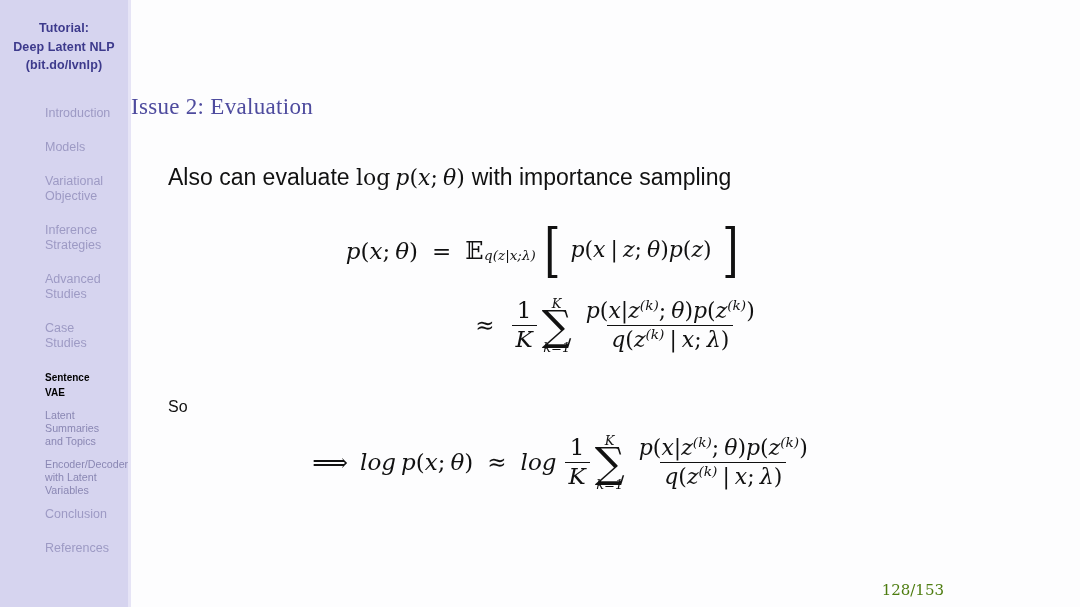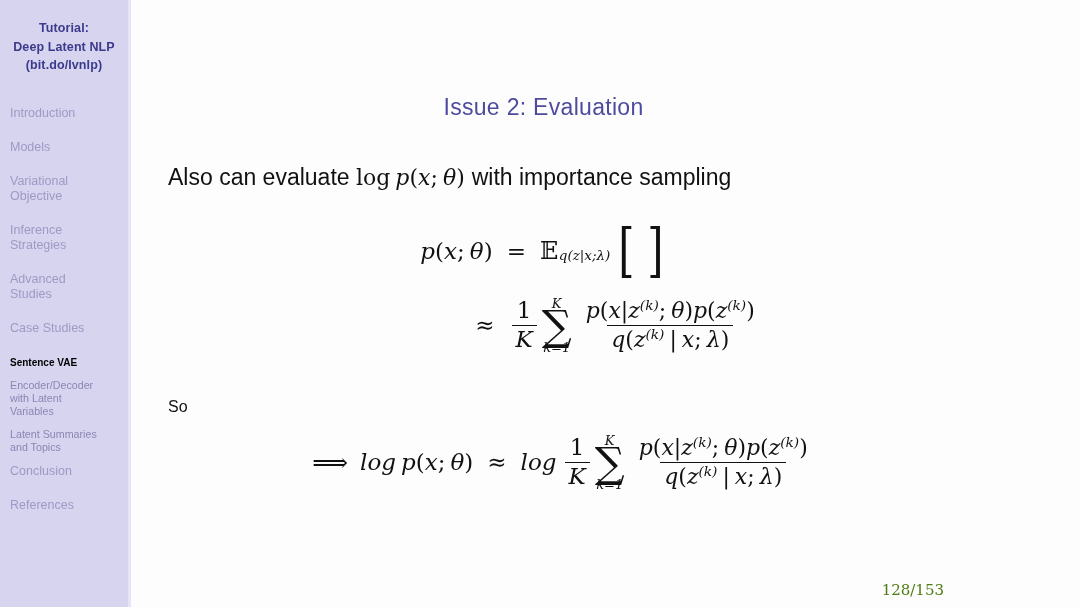--- a/index.html
+++ b/index.html
@@ -45,20 +45,21 @@
   .toc {
     margin-top: 31px;
   }
   .toc-item {
     color: #9d9ac4;
     font-size: 12.5px;
     line-height: 15px;
     padding-left: 10px;
     padding-right: 20px;
     margin-bottom: 19px;
+    margin-left: 35px;
   }
   .toc-item.active {
     color: #000000;
     font-weight: bold;
     font-size: 10px;
     margin-bottom: 9px;
   }
   .toc-item.sub {
     color: #8a87b3;
     font-size: 10.7px;
@@ -73,24 +74,24 @@
   .content {
     flex: 1 1 auto;
     position: relative;
     height: 607px;
   }
   .slide-title {
     position: absolute;
     top: 94px;
     left: 0;
     width: 100%;
-    text-align: center;
     color: #4e4b9e;
     font-size: 23px;
     letter-spacing: 0.3px;
+    font-family: Liberation Serif, serif;
   }
   .body-line {
     position: absolute;
     top: 164px;
     left: 37px;
     font-size: 23px;
     color: #111111;
     white-space: nowrap;
   }
   .so-line {
@@ -241,22 +242,22 @@
     </div>
 
     <div class="toc">
       <div class="toc-item">Introduction</div>
       <div class="toc-item">Models</div>
       <div class="toc-item">Variational Objective</div>
       <div class="toc-item">Inference Strategies</div>
       <div class="toc-item">Advanced Studies</div>
       <div class="toc-item">Case Studies</div>
       <div class="toc-item active">Sentence VAE</div>
+      <div class="toc-item sub">Latent Summaries and Topics</div>
       <div class="toc-item sub">Encoder/Decoder with Latent Variables</div>
-      <div class="toc-item sub">Latent Summaries and Topics</div>
       <div class="toc-item gap-before">Conclusion</div>
       <div class="toc-item">References</div>
     </div>
   </div>
 
   <div class="content">
 
     <div class="slide-title">Issue 2: Evaluation</div>
 
     <div class="body-line">
@@ -281,20 +282,23 @@
         <span class="sp4"></span>
         <span class="expect">
           <span class="E">𝔼</span>
           <span class="subs">
             <span class="mi">q</span><span>(</span><span class="mi">z</span><span>|</span><span class="mi">x</span><span>;</span><span class="mi">λ</span><span>)</span>
           </span>
         </span>
         <span class="sp2"></span>
         <span class="bracket">[</span>
         <span class="frac small">
+          <span class="num">
+            <span class="mi">p</span><span class="mo">(</span><span class="mi">x</span><span class="sp2"></span><span class="mo">|</span><span class="sp2"></span><span class="mi">z</span><span class="mo">;</span><span class="sp2"></span><span class="mi">θ</span><span class="mo">)</span><span class="mi">p</span><span class="mo">(</span><span class="mi">z</span><span class="mo">)</span>
+          </span>
         </span>
         <span class="bracket">]</span>
       </div>
     </div>
 
     <div class="eqblock eq2">
       <div class="eqrow">
         <span class="mo">≈</span>
         <span class="sp4"></span>
         <span class="frac tiny">

